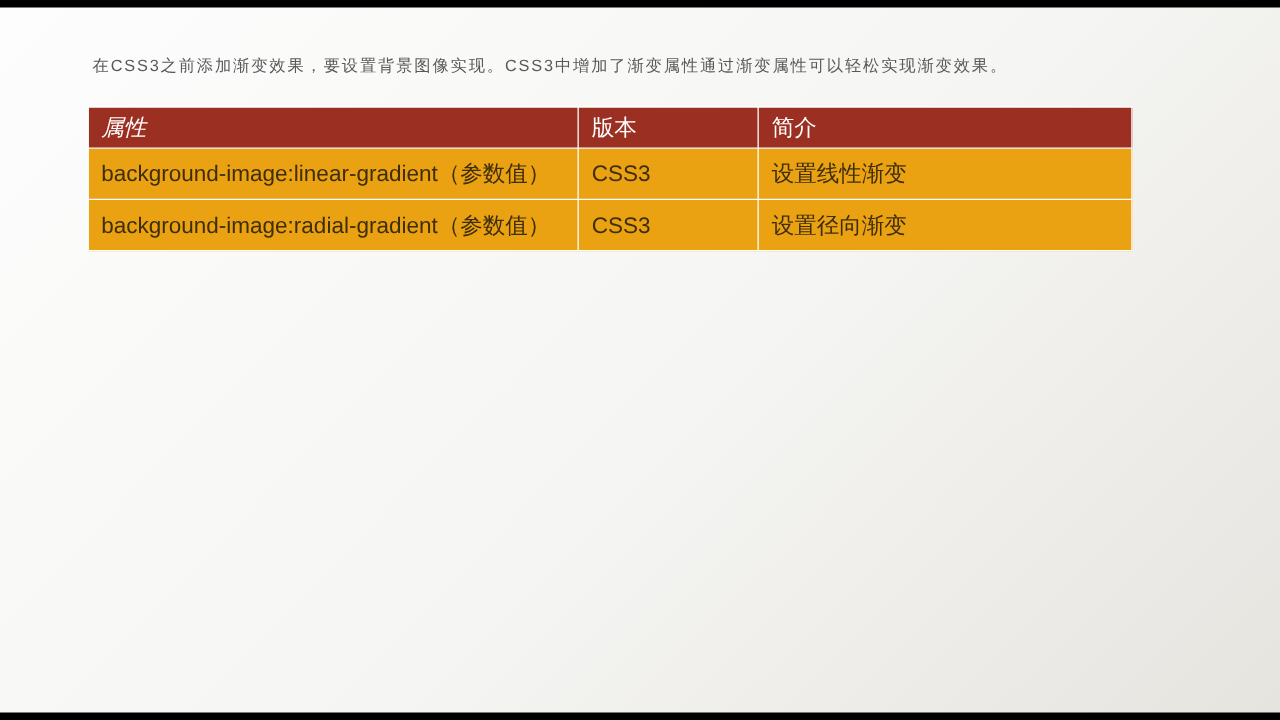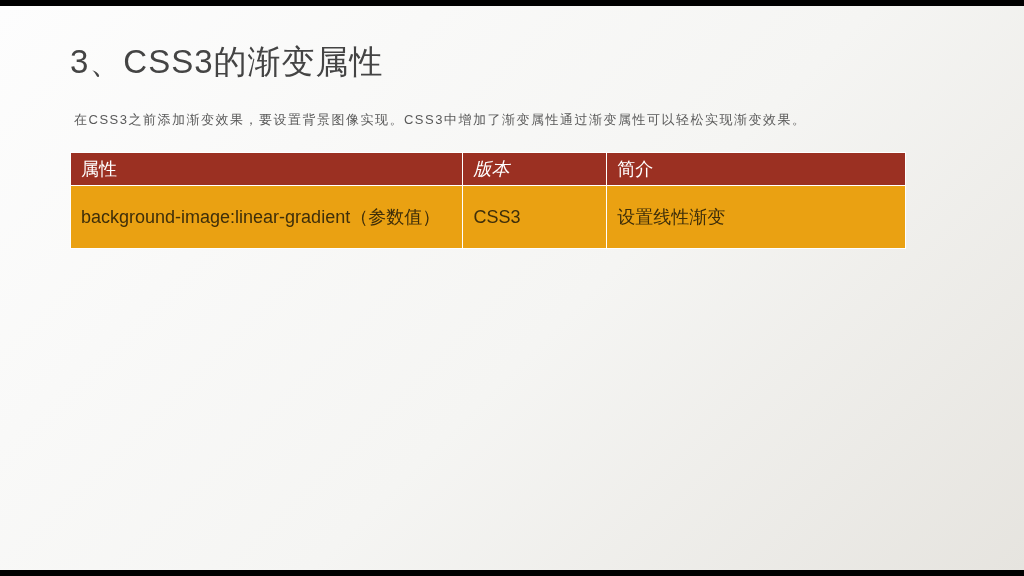--- a/index.html
+++ b/index.html
@@ -45,26 +45,26 @@
       text-align: left;
       font-weight: 400;
       font-size: 18px;
       padding: 4px 10px;
       border: 1px solid #fff;
     }
     .tbl td {
       background: #eaa112;
       color: #3e2e0a;
       font-size: 18px;
-      padding: 19px 10px;
+      padding: 8px 10px;
       border: 1px solid #fff;
       vertical-align: middle;
     }
-    .col-prop { width: 400px; }
-    .col-ver  { width: 146px; font-style: italic; }
+    .col-prop { width: 400px; font-style: italic; }
+    .col-ver  { width: 146px; }
     .col-desc { width: 306px; }
     .watermark {
       position: absolute;
       top: 10px;
       right: 22px;
       display: flex;
       align-items: center;
       gap: 8px;
       color: rgba(255,255,255,0.65);
       font-size: 19px;
@@ -103,32 +103,36 @@
   <div class="wm-icon">
     <span></span>
       <span></span>
       <span></span>
       <span></span>
   </div>
   <div>学堂在线</div>
 </div>
 
 <div class="slide">
-  <h1 class="title">3、CSS3的渐变属性</h1>
   <p class="desc">在CSS3之前添加渐变效果，要设置背景图像实现。CSS3中增加了渐变属性通过渐变属性可以轻松实现渐变效果。</p>
 
   <table class="tbl">
     <thead>
       <tr>
         <th class="col-prop">属性</th>
         <th class="col-ver">版本</th>
         <th class="col-desc">简介</th>
       </tr>
     </thead>
     <tbody>
       <tr>
         <td>background-image:linear-gradient（参数值）</td>
         <td>CSS3</td>
         <td>设置线性渐变</td>
       </tr>
+      <tr>
+        <td>background-image:radial-gradient（参数值）</td>
+        <td>CSS3</td>
+        <td>设置径向渐变</td>
+      </tr>
     </tbody>
   </table>
 </div>
 
 </body></html>

